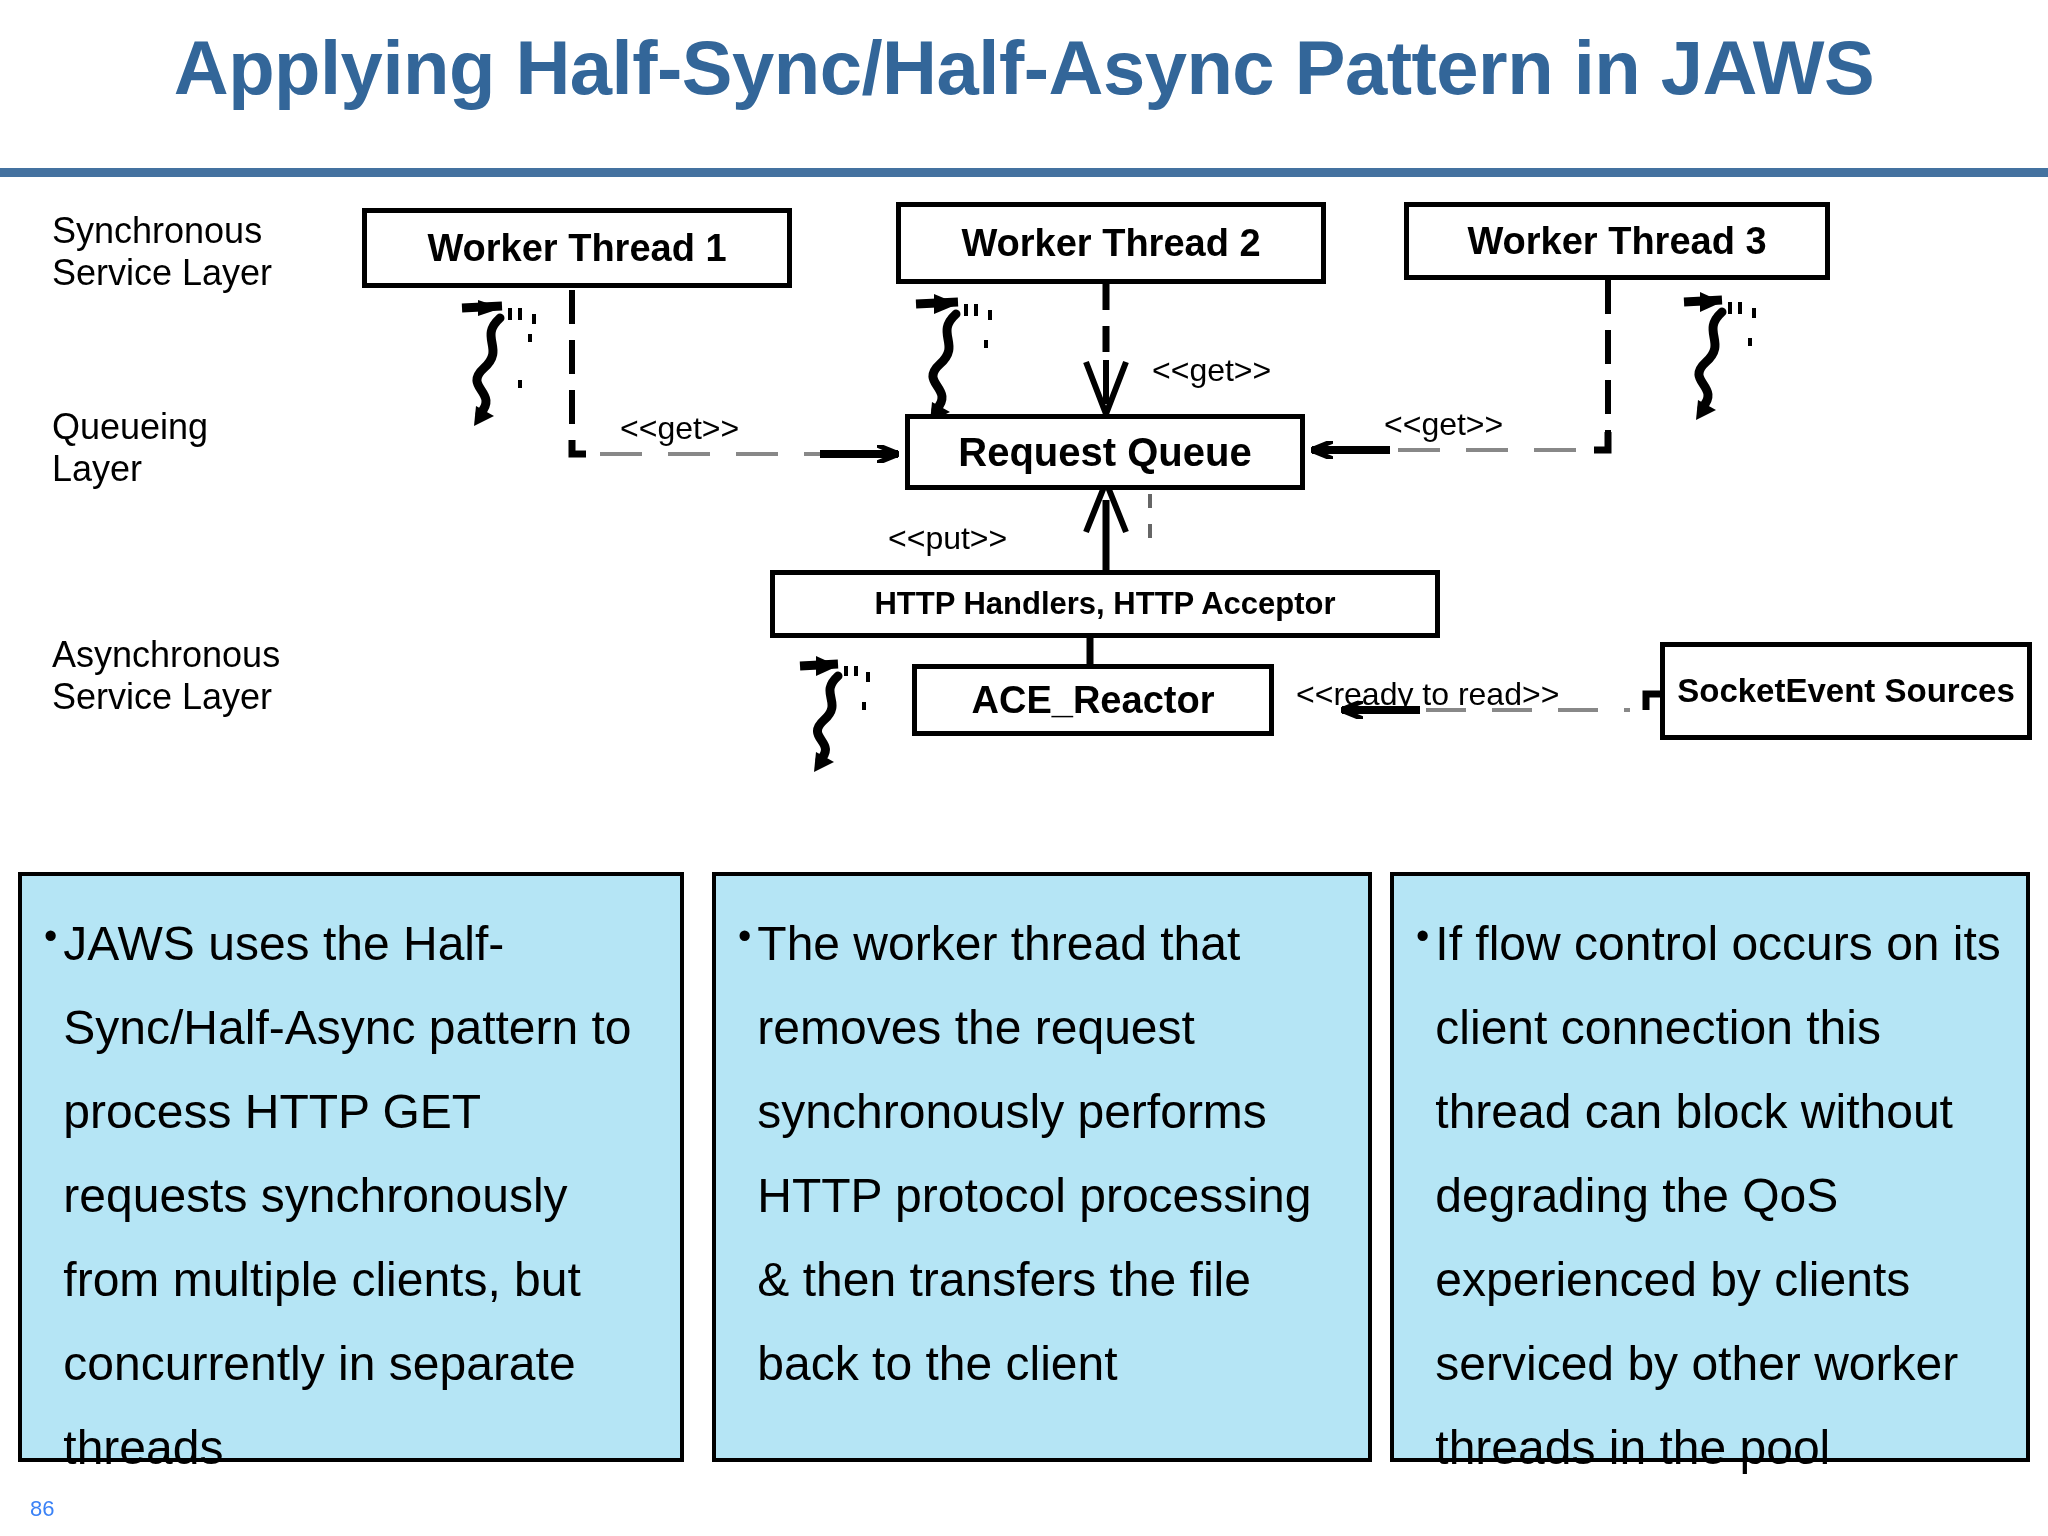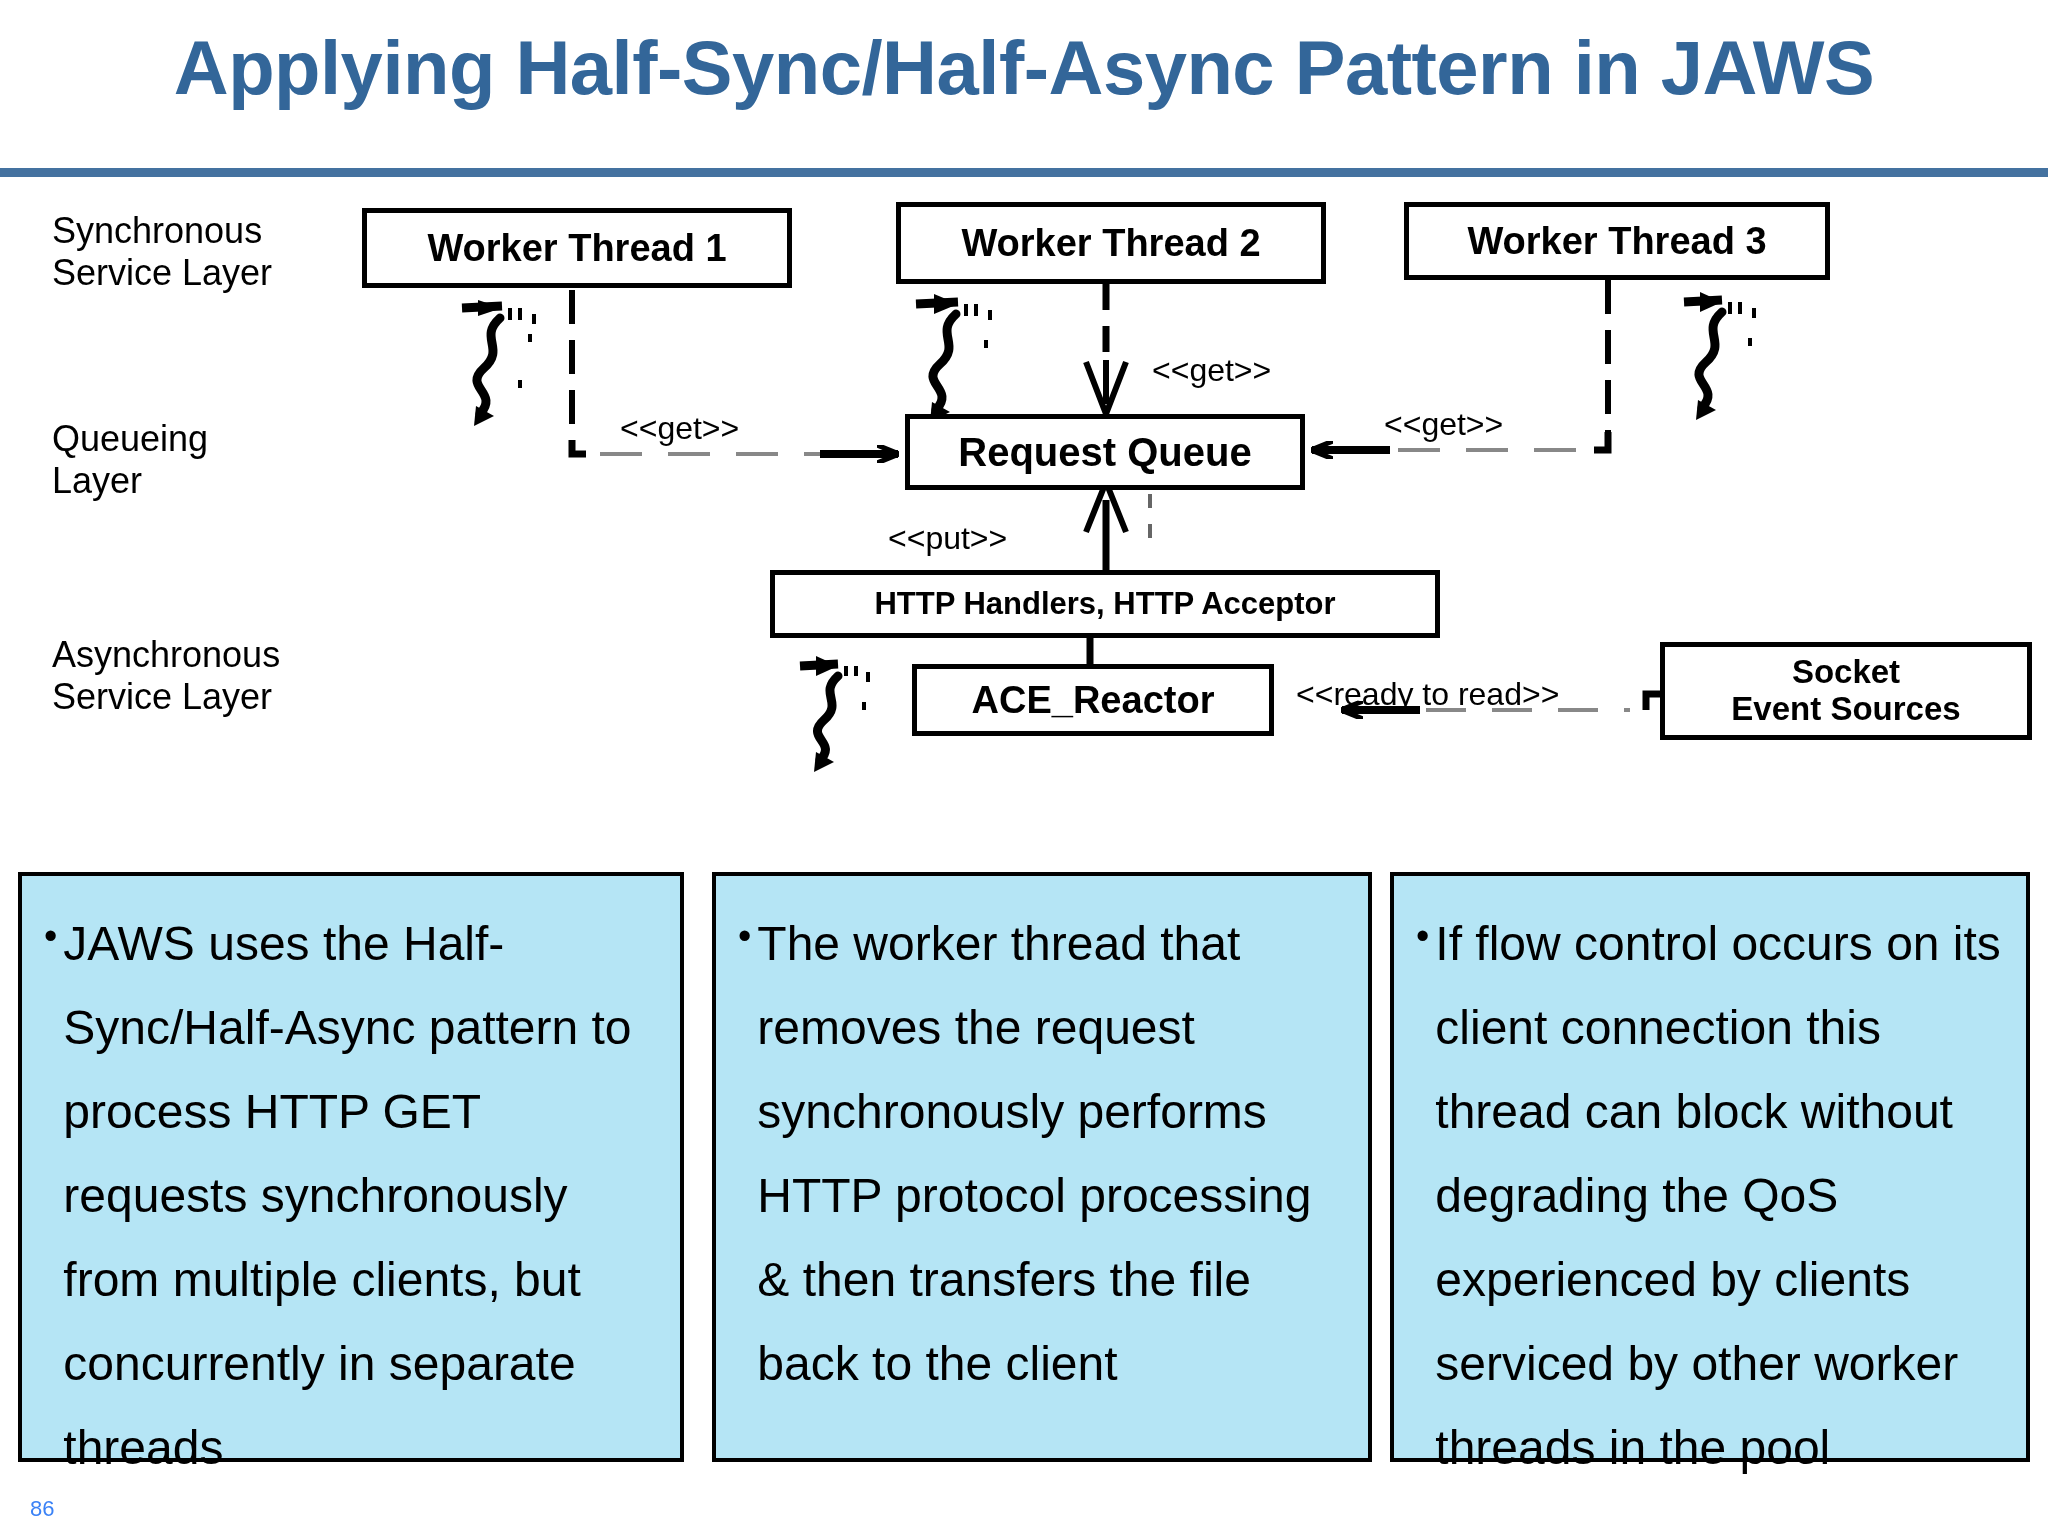--- a/index.html
+++ b/index.html
@@ -44,21 +44,21 @@
   .layer-label {
     position: absolute;
     font-size: 36px;
     color: #000;
     line-height: 1.17;
     font-family: "Liberation Sans", sans-serif;
     white-space: pre-line;
     margin-left: 24px;
   }
   #label-sync  { left: 28px;  top: 28px;  }
-  #label-queue { left: 28px;  top: 236px; }
+  #label-queue { left: 28px;  top: 224px; }
   #label-async { left: 28px;  top: 452px; }
 
   .dbox {
     position: absolute;
     border: 5px solid #000;
     background: #fff;
     box-sizing: border-box;
     display: flex;
     align-items: center;
     justify-content: center;
@@ -69,21 +69,21 @@
     z-index: 6;
   }
 
   #box-wt1 { left: 362px;  top: 26px;  width: 430px; height: 80px; font-size: 38px; }
   #box-wt2 { left: 896px;  top: 20px;  width: 430px; height: 82px; font-size: 38px; text-align: right; }
   #box-wt3 { left: 1404px; top: 20px;  width: 426px; height: 78px; font-size: 38px; }
   #box-queue { left: 905px; top: 232px; width: 400px; height: 76px; font-size: 40px; }
   #box-http  { left: 770px; top: 388px; width: 670px; height: 68px; font-size: 31px; }
   #box-reactor { left: 912px; top: 482px; width: 362px; height: 72px; font-size: 38px; }
   #box-socket  { left: 1660px; top: 460px; width: 372px; height: 98px; font-size: 33px;
-                 flex-direction: column; line-height: 1.12; }
+                 line-height: 1.12; }
 
   .edge-label {
     position: absolute;
     font-size: 32px;
     color: #000;
     white-space: nowrap;
     font-family: "Liberation Sans", sans-serif;
     z-index: 7;
   }
   #lbl-get-1 { left: 620px;  top: 228px; }

